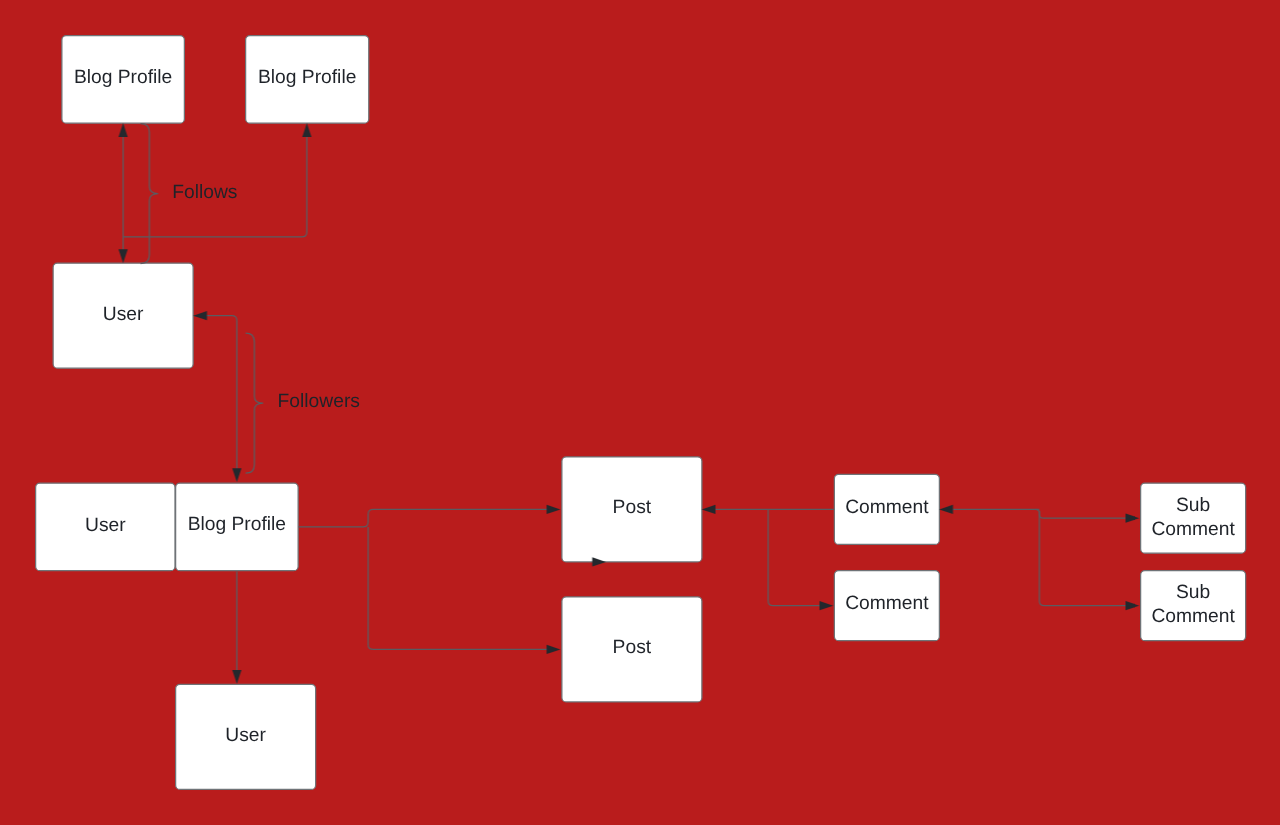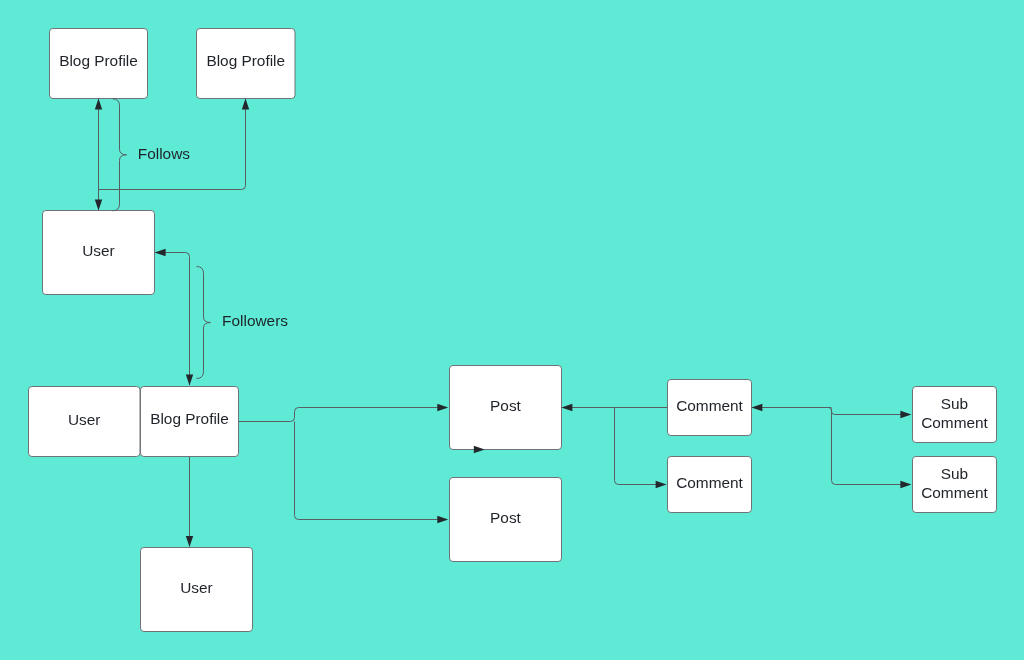--- a/index.html
+++ b/index.html
@@ -1,17 +1,17 @@
 <!DOCTYPE html>
 <html><head>
 <meta charset="utf-8">
 <style>
   html,body{margin:0;padding:0;background:#ffffff;}
   body{width:1024px;height:660px;overflow:hidden;font-family:"Liberation Sans",sans-serif;}
-  #stage{position:relative;width:1024px;height:660px;background:#5eead4;}
+  #stage{position:relative;width:1024px;height:660px;background:#b91c1c;}
   svg{display:block;}
   .nodelabel{font-family:"Liberation Sans",sans-serif;font-size:15.4px;fill:#1f2329;will-change:opacity;}
   .edgelabel{font-family:"Liberation Sans",sans-serif;font-size:15.4px;fill:#1f2329;will-change:opacity;}
   .boxrect{fill:#ffffff;stroke:#6f7377;stroke-width:1;}
   .edge{fill:none;stroke:#585d62;stroke-width:1;}
   .brace{fill:none;stroke:#585d62;stroke-width:1;}
   .ahead{fill:#23282d;stroke:none;}
 </style>
 </head>
 <body>

